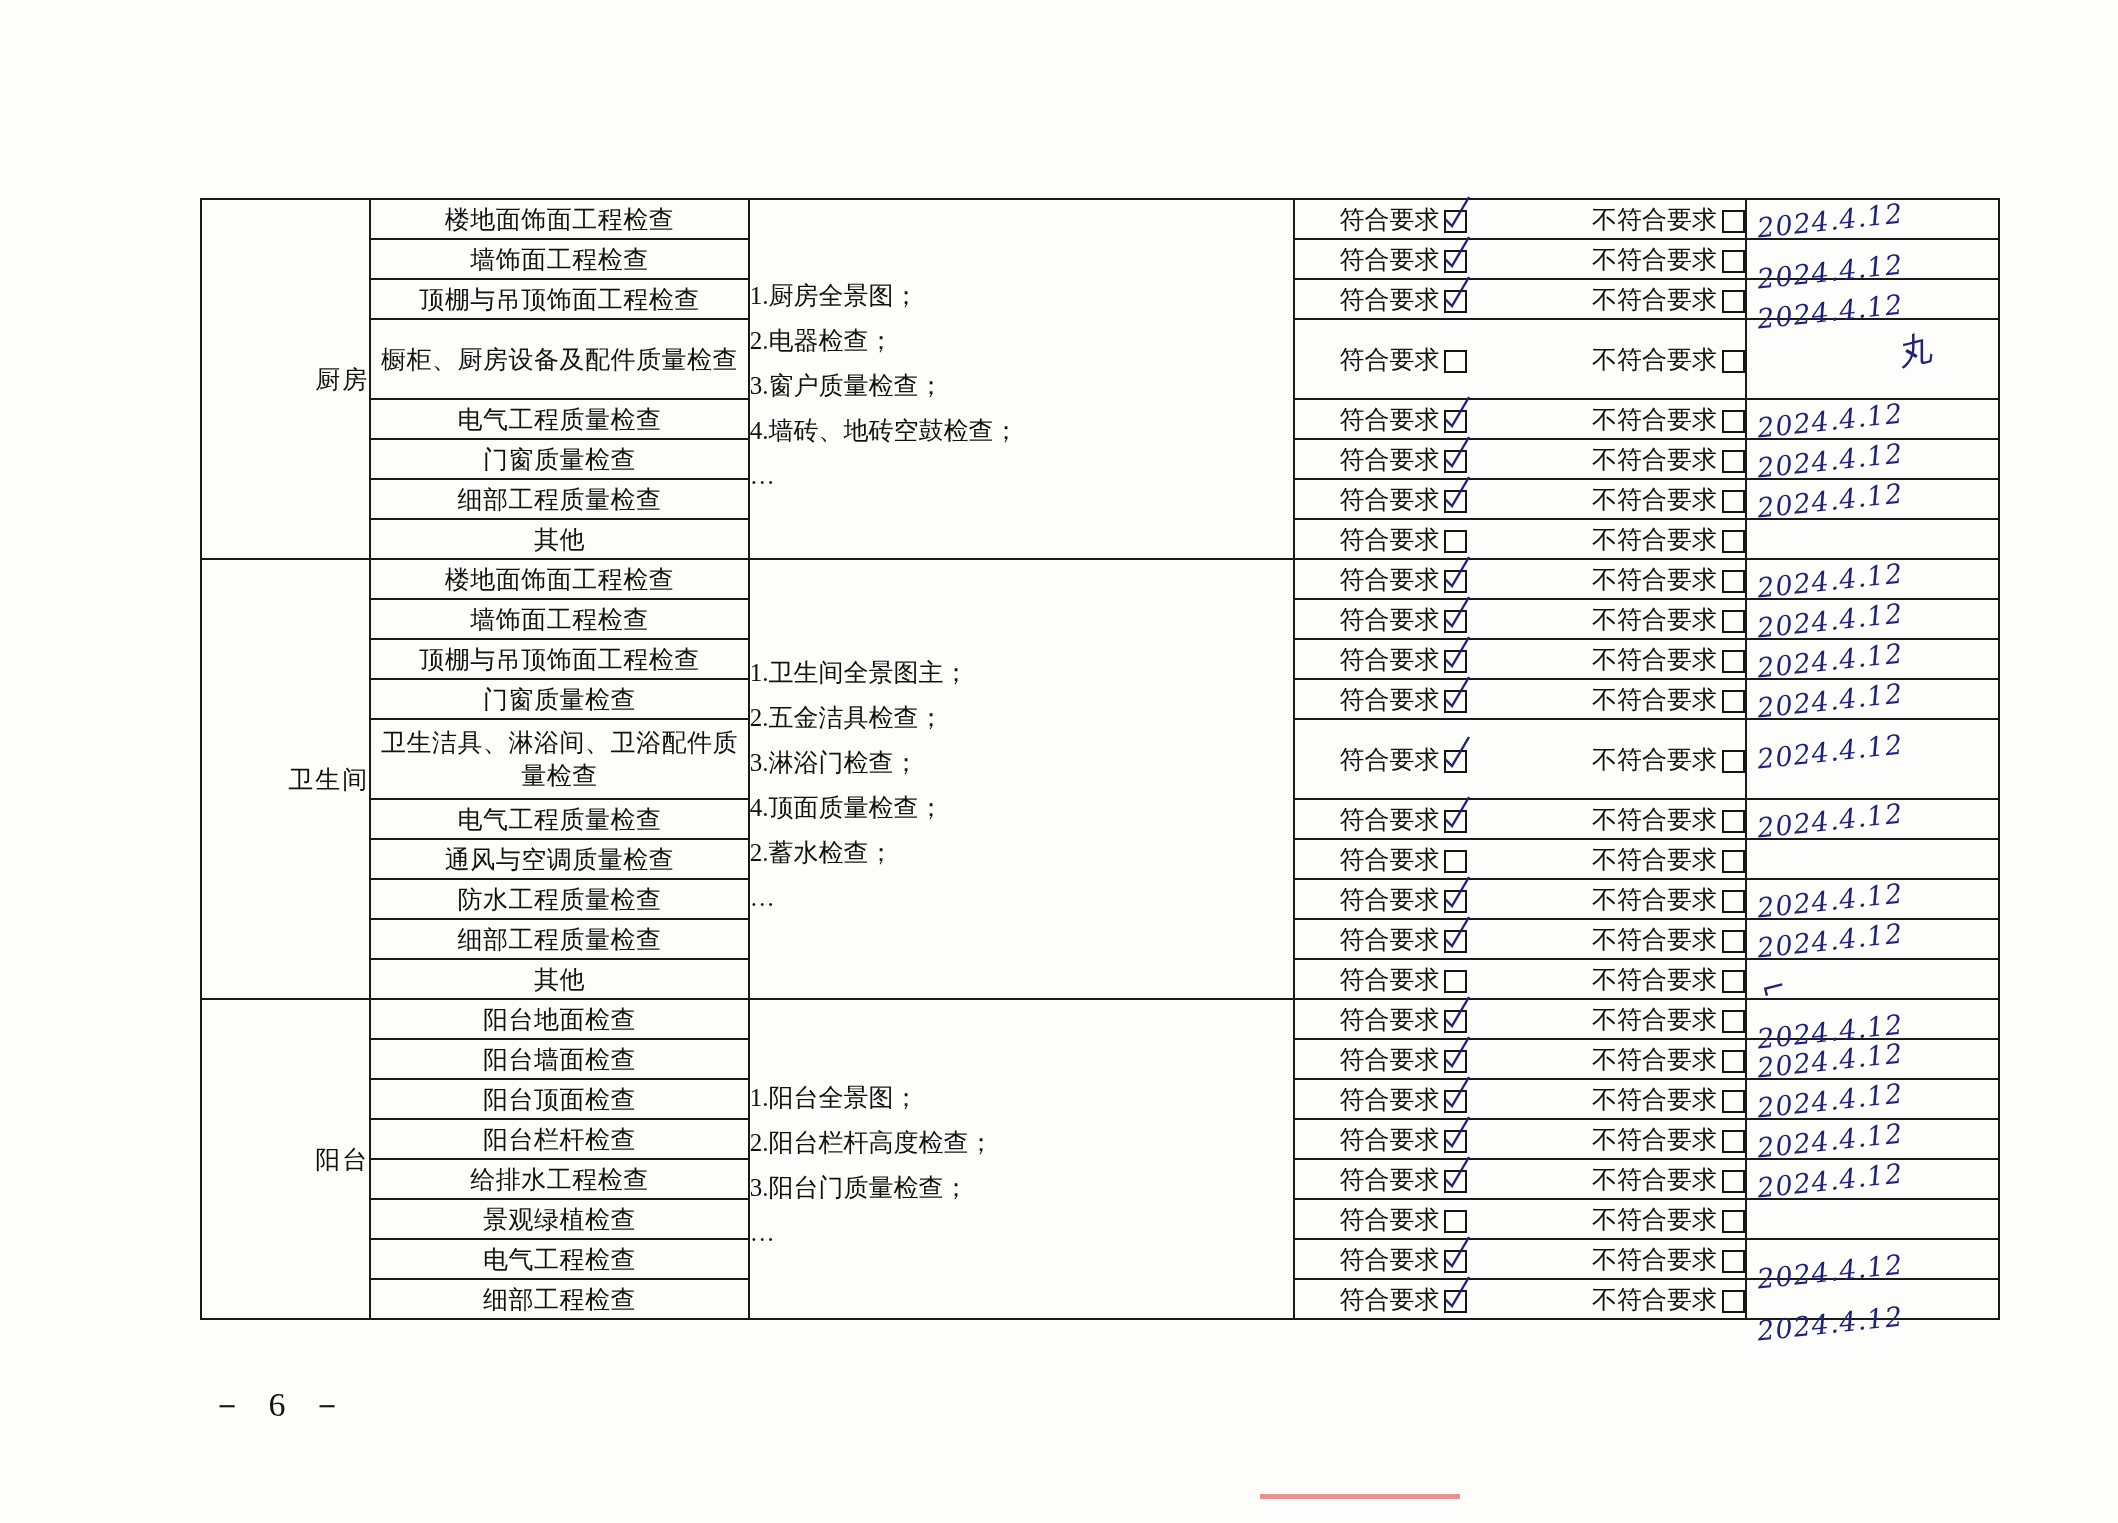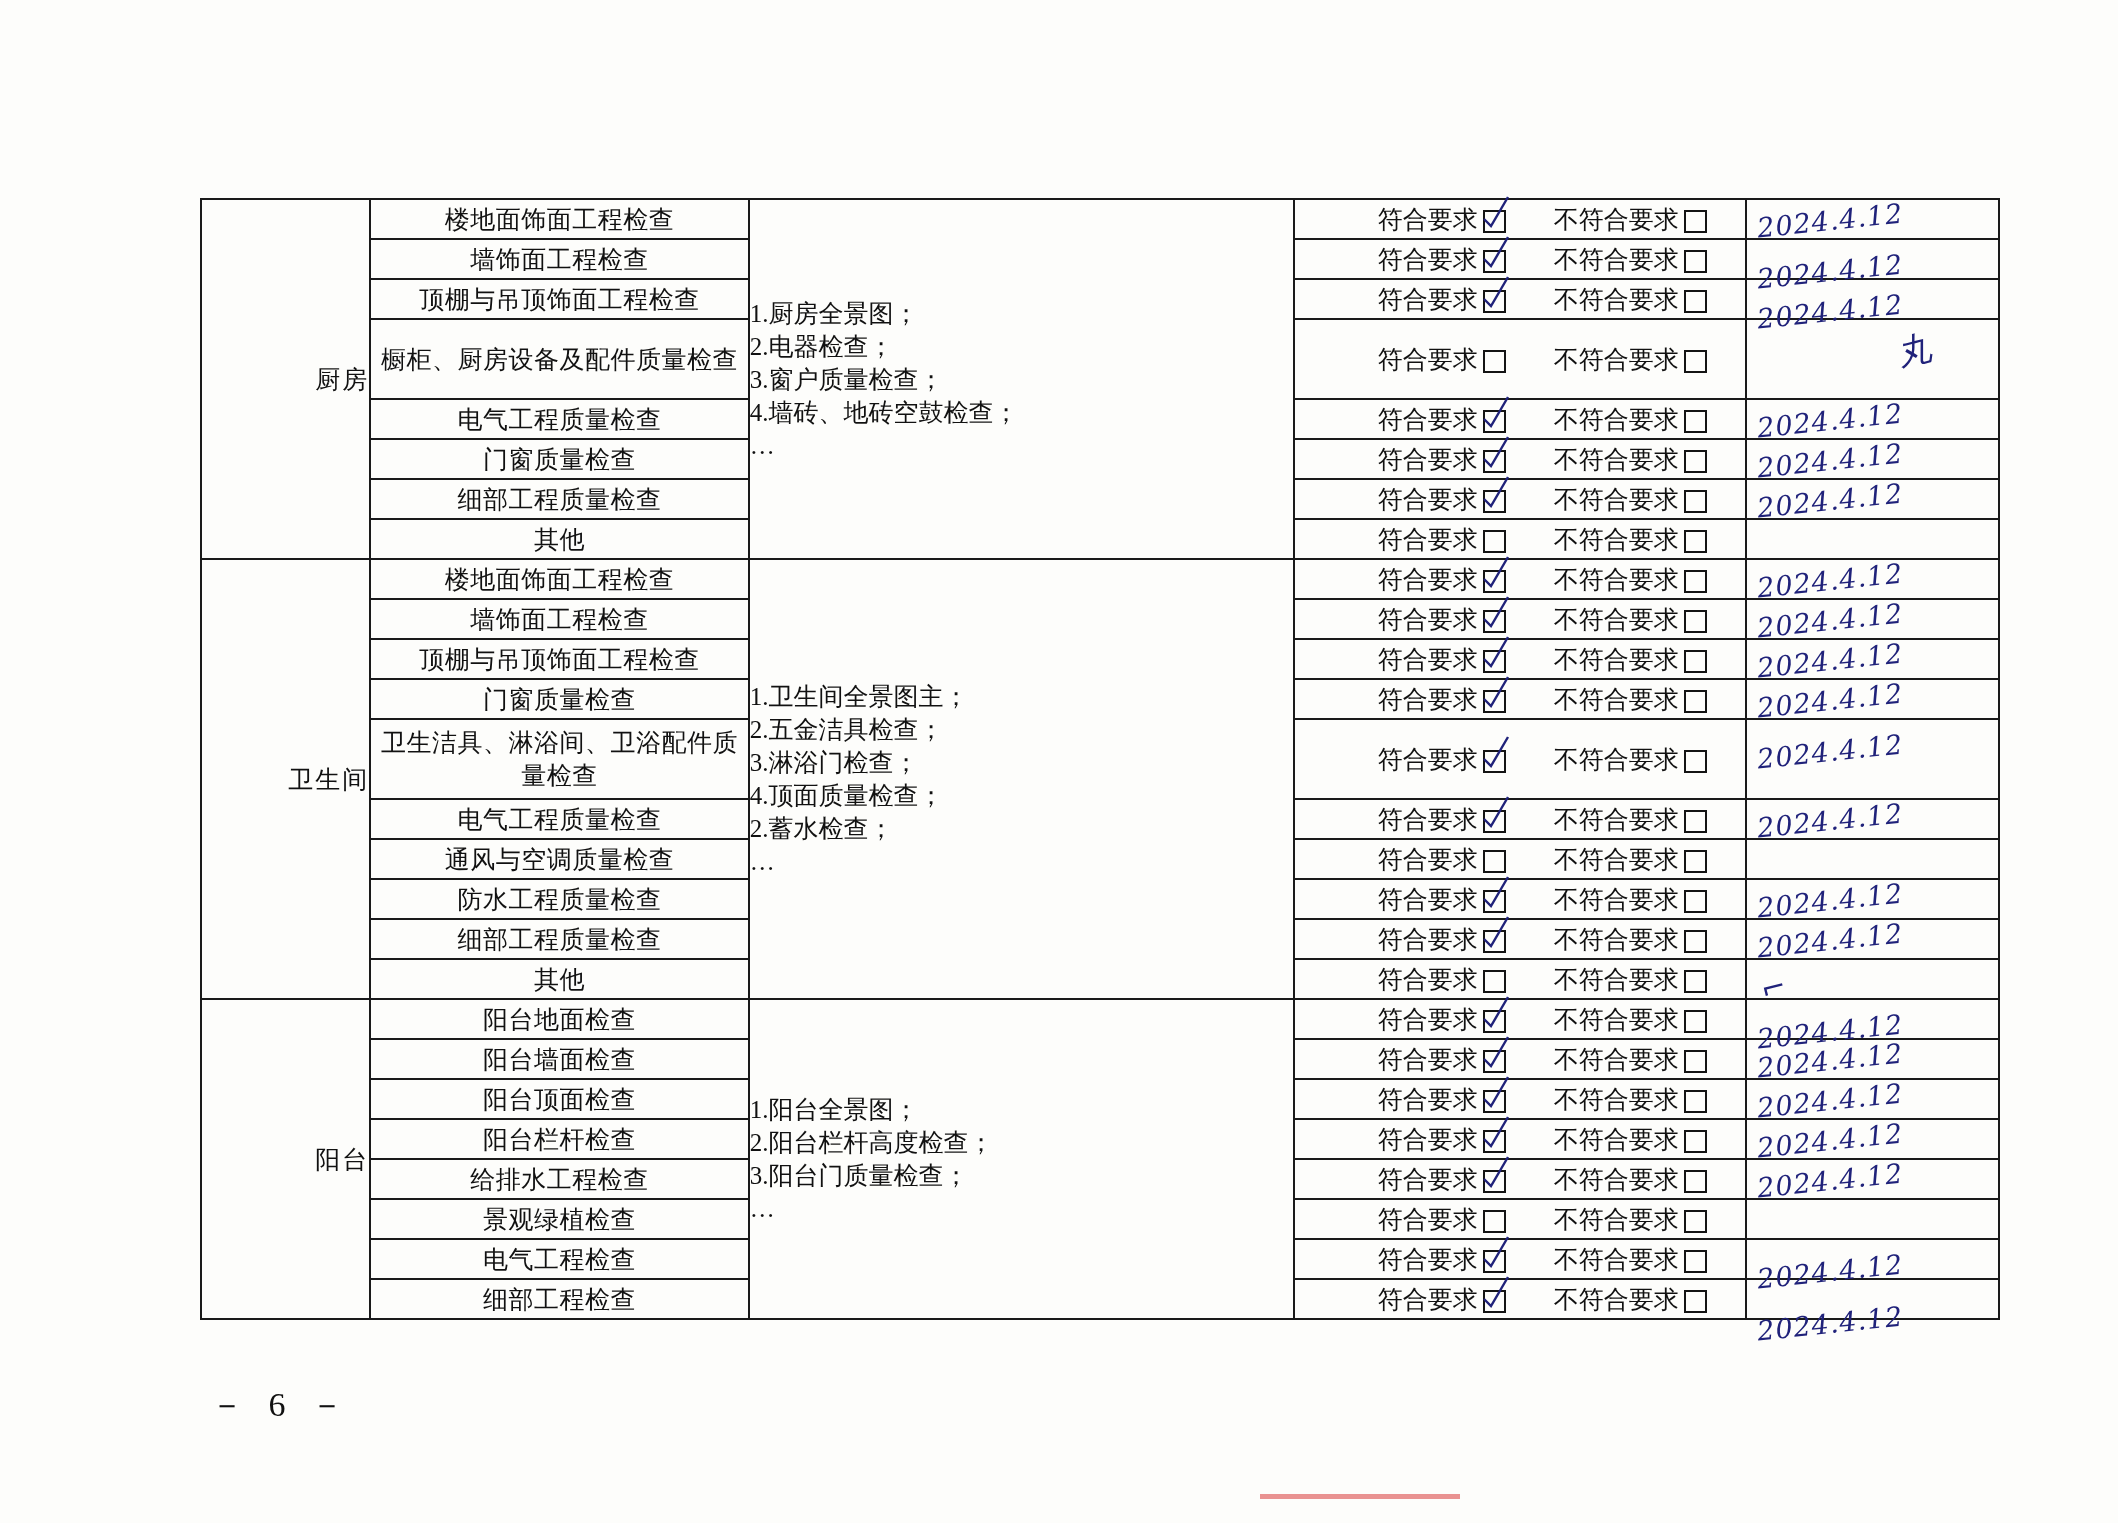--- a/index.html
+++ b/index.html
@@ -54,35 +54,35 @@
     height: 38px;
     text-align: center;
   }
   .c-note {
     width: 520px;
     padding: 12px 0 12px 16px;
     vertical-align: top;
     font-size: 25px;
     line-height: 1.5;
   }
-  .c-note .note-line { white-space: nowrap; }
+  .c-note .note-line { white-space: nowrap; margin-top: 12px; }
   .c-check {
     width: 430px;
     padding: 7px 0;
     height: 38px;
   }
   .c-sign {
     width: 240px;
     height: 38px;
     position: relative;
   }
   .checkrow {
     display: flex;
     align-items: center;
-    justify-content: center;
+    justify-content: space-between;
     padding-left: 44px;
     gap: 22px;
     white-space: nowrap;
   }
   .opt {
     display: inline-flex;
     align-items: center;
     gap: 5px;
     font-size: 25px;
   }

